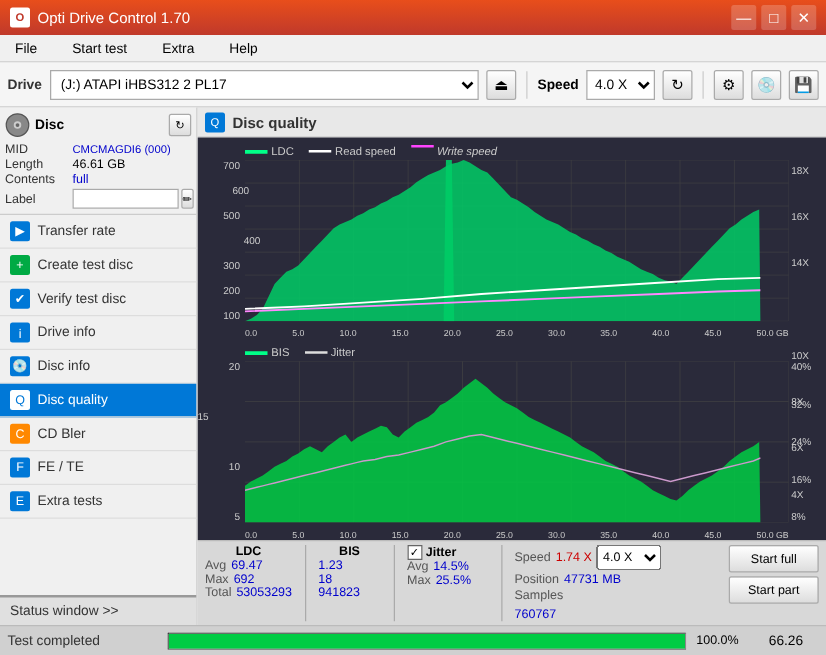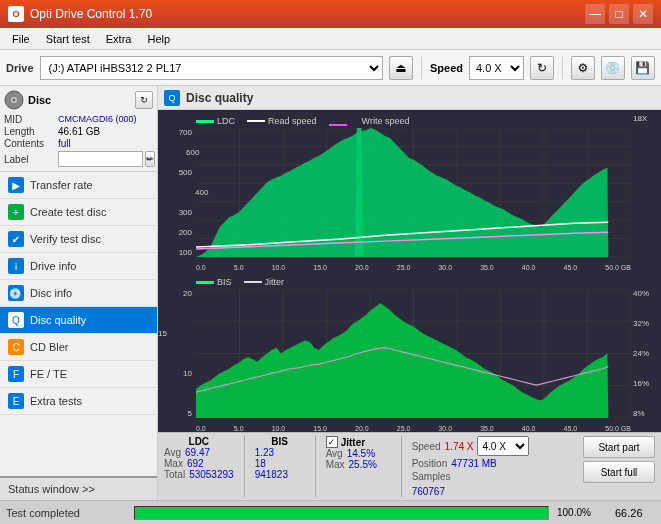--- a/index.html
+++ b/index.html
@@ -7,21 +7,21 @@
     
     
     .titlebar { background: linear-gradient(to bottom, #e84e1b, #c0392b); color: white; display: flex; align-items: center; justify-content: space-between; padding: 0 8px; height: 28px; }
     .titlebar-left { display: flex; align-items: center; gap: 6px; }
     .titlebar-icon { width: 16px; height: 16px; background: #fff; border-radius: 2px; display: flex; align-items: center; justify-content: center; font-size: 9px; color: #c0392b; font-weight: bold; }
     .titlebar-title { font-size: 12px; font-weight: normal; }
     .titlebar-controls { display: flex; gap: 4px; }
     .titlebar-btn { width: 20px; height: 20px; border: none; background: rgba(255,255,255,0.2); color: white; cursor: pointer; font-size: 12px; display: flex; align-items: center; justify-content: center; border-radius: 2px; }
 
     
-    .menubar { background: #f0f0f0; border-bottom: 1px solid #ccc; display: flex; gap: 0; padding: 2px 4px; height: 22px; align-items: center; }
+    .menubar { background: #f0f0f0; border-bottom: 1px solid #ccc; display: flex; gap: 12px; padding: 2px 4px; height: 22px; align-items: center; }
     .menu-item { padding: 2px 8px; cursor: pointer; font-size: 11px; border-radius: 2px; }
 
     
     .toolbar { background: #f5f5f5; border-bottom: 1px solid #ccc; display: flex; align-items: center; padding: 3px 6px; height: 36px; gap: 6px; }
     .toolbar-label { font-size: 11px; font-weight: bold; color: #333; }
     .drive-select { flex: 1; height: 24px; font-size: 11px; border: 1px solid #aaa; background: white; padding: 0 4px; }
     .toolbar-icon-btn { width: 24px; height: 24px; border: 1px solid #aaa; background: linear-gradient(to bottom, #fff, #ddd); cursor: pointer; display: flex; align-items: center; justify-content: center; font-size: 12px; border-radius: 2px; }
     .speed-label { font-size: 11px; font-weight: bold; }
     .speed-select { width: 55px; height: 24px; font-size: 11px; border: 1px solid #aaa; background: white; padding: 0 2px; }
     .toolbar-sep { width: 1px; height: 22px; background: #ccc; margin: 0 2px; }
@@ -202,21 +202,21 @@
 
         <div style="display:flex;gap:12px;padding:2px 0;position:absolute;top:4px;left:38px;">
           <div style="display:flex;align-items:center;gap:3px;">
             <div style="width:18px;height:3px;background:#00ff88;"></div>
             <span style="font-size:9px;color:#ccc;">LDC</span>
           </div>
           <div style="display:flex;align-items:center;gap:3px;">
             <div style="width:18px;height:2px;background:#ffffff;"></div>
             <span style="font-size:9px;color:#ccc;">Read speed</span>
           </div>
-          <div style="display:flex;align-items:flex-end;gap:15px;">
+          <div style="display:flex;align-items:flex-start;gap:3px;font-style:italic;">
             <div style="width:18px;height:2px;background:#ff44ff;"></div>
             <span style="font-size:9px;color:#ccc;">Write speed</span>
           </div>
         </div>
         <svg style="position:absolute;top:18px;left:38px;right:30px;bottom:14px;width:calc(100% - 68px);height:calc(100% - 32px);" viewBox="0 0 460 130" preserveAspectRatio="none">
 
           <line x1="0" y1="0" x2="460" y2="0" class="chart-grid-line"></line>
           <line x1="0" y1="18.6" x2="460" y2="18.6" class="chart-grid-line"></line>
           <line x1="0" y1="37.1" x2="460" y2="37.1" class="chart-grid-line"></line>
           <line x1="0" y1="55.7" x2="460" y2="55.7" class="chart-grid-line"></line>
@@ -250,21 +250,21 @@
         <div style="position:absolute;top:18px;left:0;bottom:14px;width:36px;display:flex;flex-direction:column;justify-content:space-between;">
           <span style="font-size:8px;color:#ccc;text-align:right;padding-right:2px;">700</span>
           <span style="font-size:8px;color:#ccc;text-align:right;padding-right:2px;padding-left:28px;">600</span>
           <span style="font-size:8px;color:#ccc;text-align:right;padding-right:2px;">500</span>
           <span style="font-size:8px;color:#ccc;text-align:right;padding-right:2px;margin-left:37px;">400</span>
           <span style="font-size:8px;color:#ccc;text-align:right;padding-right:2px;">300</span>
           <span style="font-size:8px;color:#ccc;text-align:right;padding-right:2px;">200</span>
           <span style="font-size:8px;color:#ccc;text-align:right;padding-right:2px;">100</span>
         </div>
 
-        <div style="position:absolute;top:4px;right:0;bottom:14px;width:28px;display:flex;flex-direction:row;justify-content:space-between;gap:28px;">
+        <div style="position:absolute;top:22px;right:0;bottom:14px;width:28px;display:flex;flex-direction:column;justify-content:space-between;gap:28px;">
           <span style="font-size:8px;color:#ccc;">18X</span>
           <span style="font-size:8px;color:#ccc;">16X</span>
           <span style="font-size:8px;color:#ccc;">14X</span>
           <span style="font-size:8px;color:#ccc;margin-left:44px;">12X</span>
           <span style="font-size:8px;color:#ccc;">10X</span>
           <span style="font-size:8px;color:#ccc;">8X</span>
           <span style="font-size:8px;color:#ccc;">6X</span>
           <span style="font-size:8px;color:#ccc;">4X</span>
           <span style="font-size:8px;color:#ccc;margin-top:17px;">2X</span>
         </div>
@@ -413,22 +413,22 @@
           <span style="font-size:10px;color:#555;">Position</span>
           <span style="font-size:10px;color:#0000cc;">47731 MB</span>
         </div>
         <div style="display:flex;gap:4px;flex-direction:column;">
           <span style="font-size:10px;color:#555;">Samples</span>
           <span style="font-size:10px;color:#0000cc;">760767</span>
         </div>
       </div>
 
       <div class="start-buttons" style="margin-left:auto;">
+        <button class="start-btn">Start full</button>
         <button class="start-btn">Start part</button>
-        <button class="start-btn">Start full</button>
       </div>
     </div>
   </div>
 </div>
 
 <div class="bottombar">
   <span class="status-text">Test completed</span>
   <div class="progress-container">
     <div class="progress-bar" style="width:100%;"></div>
   </div>

